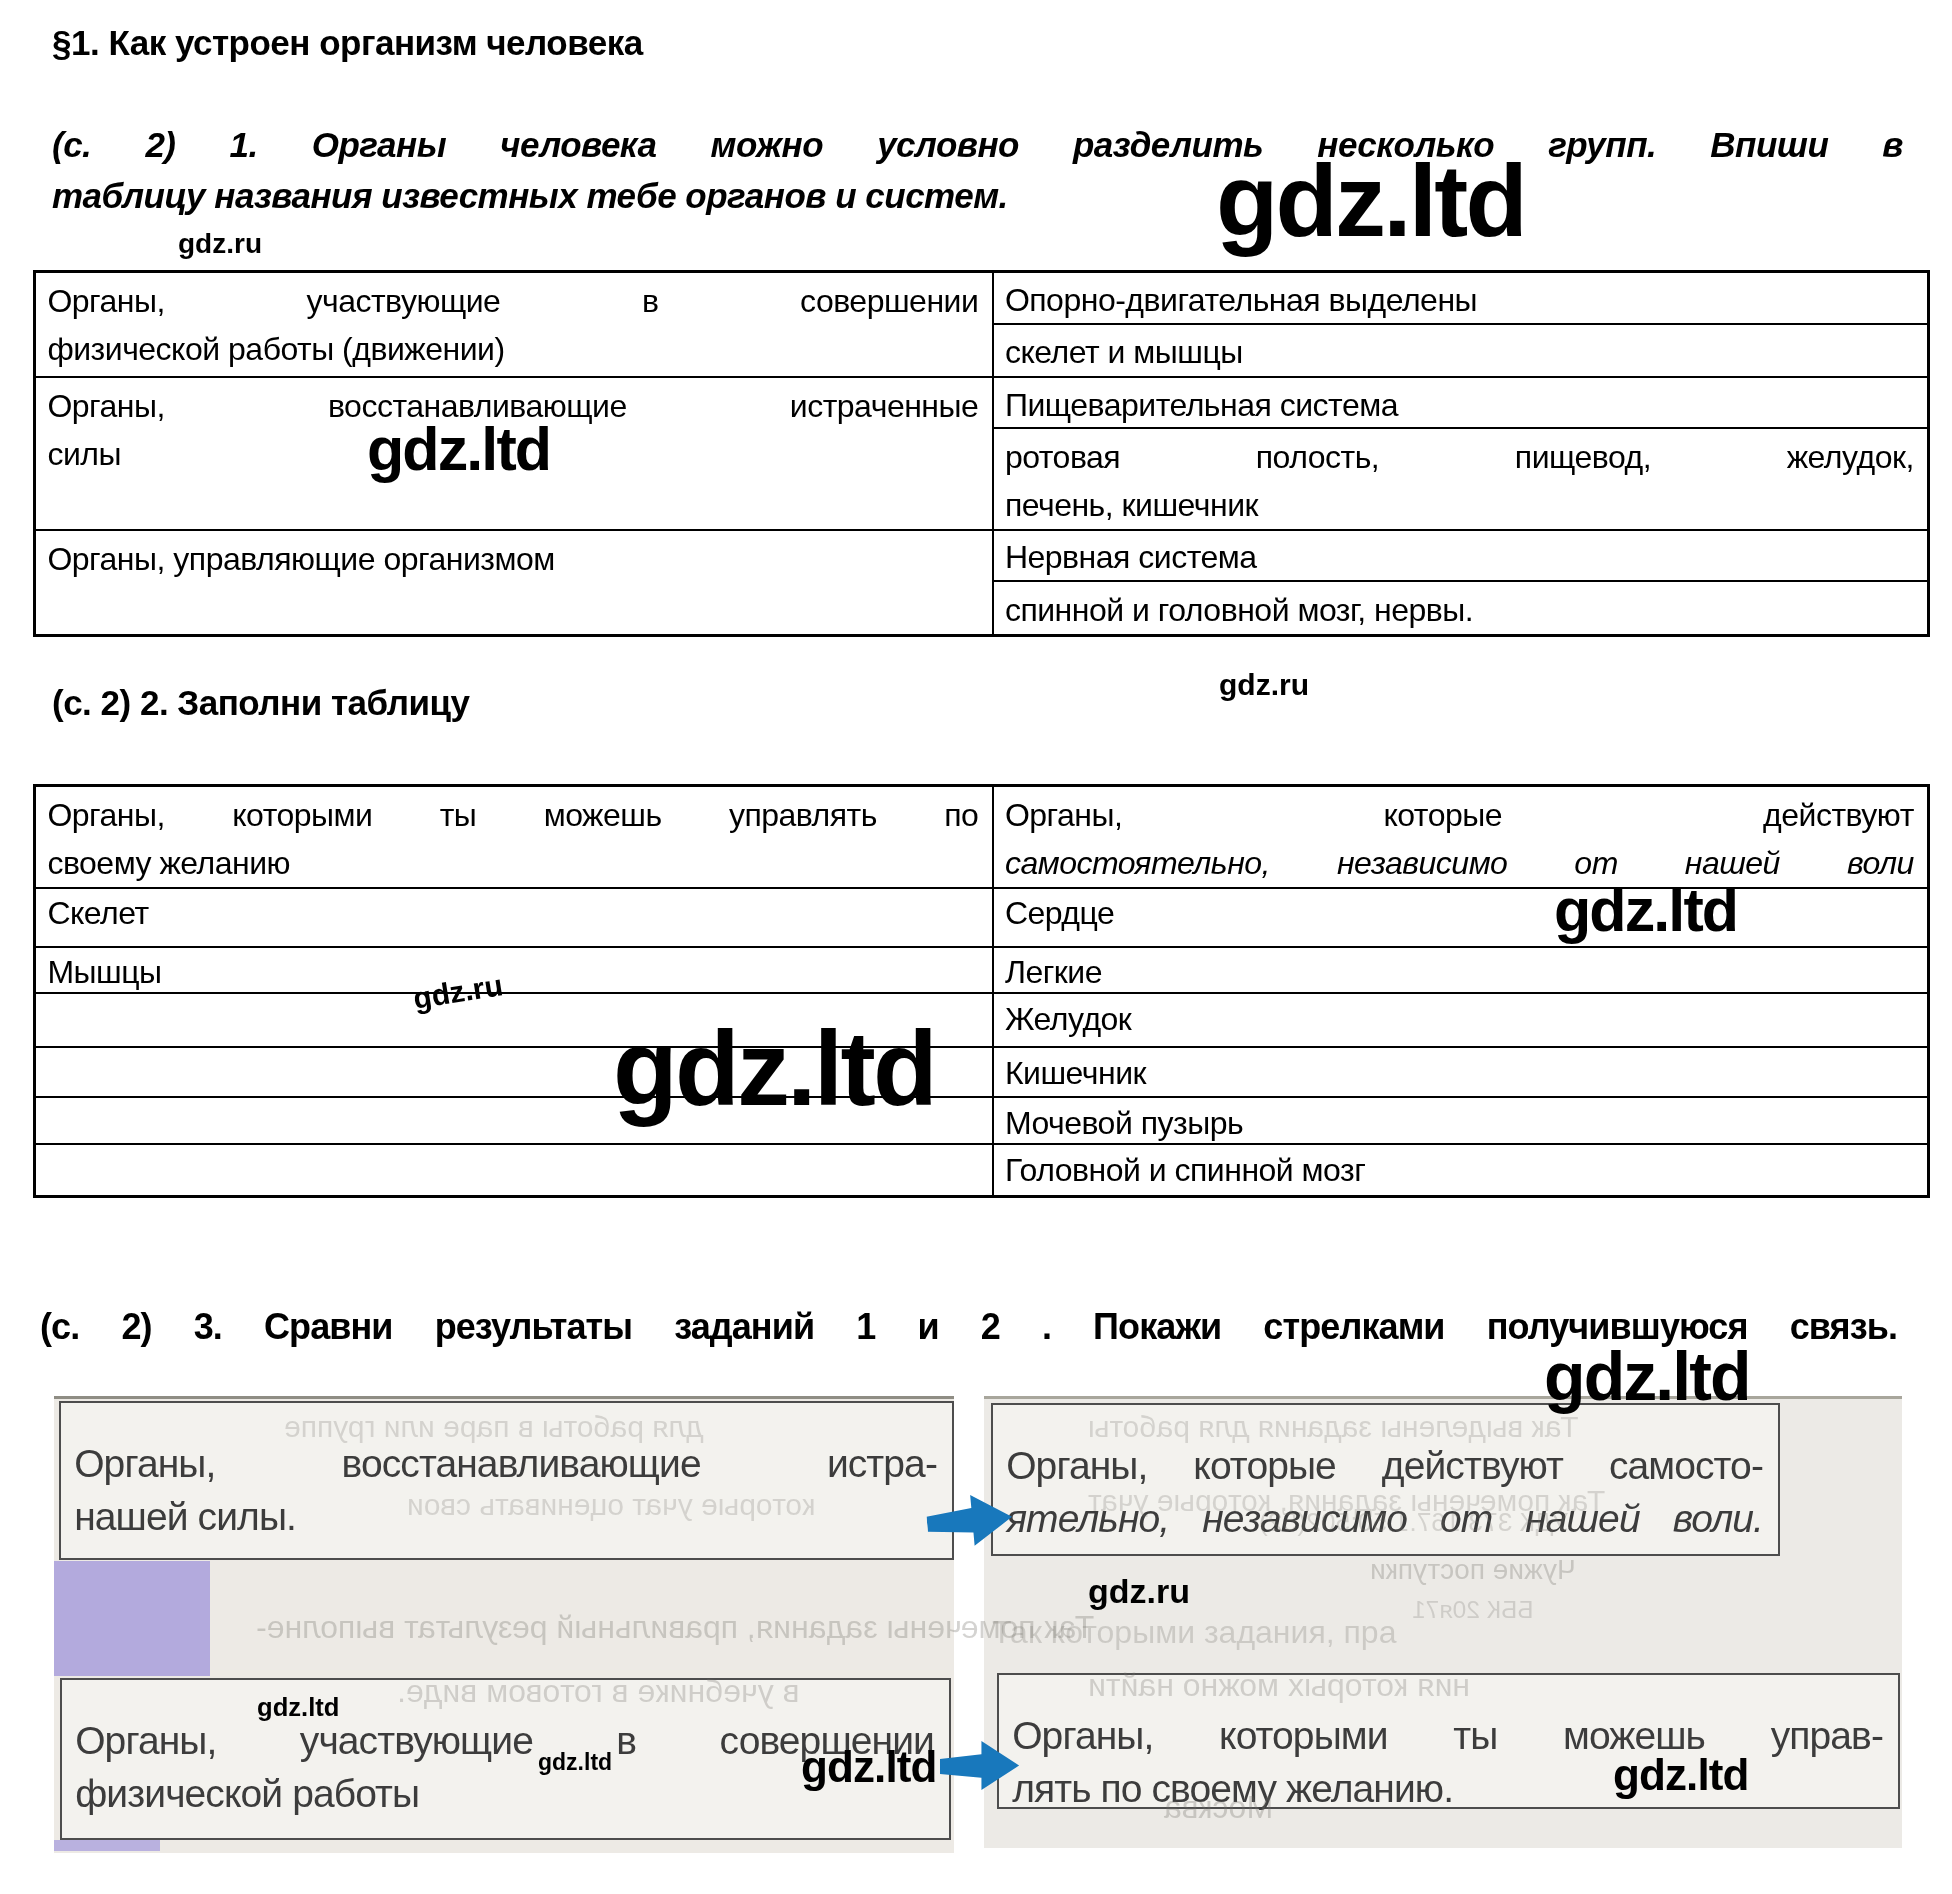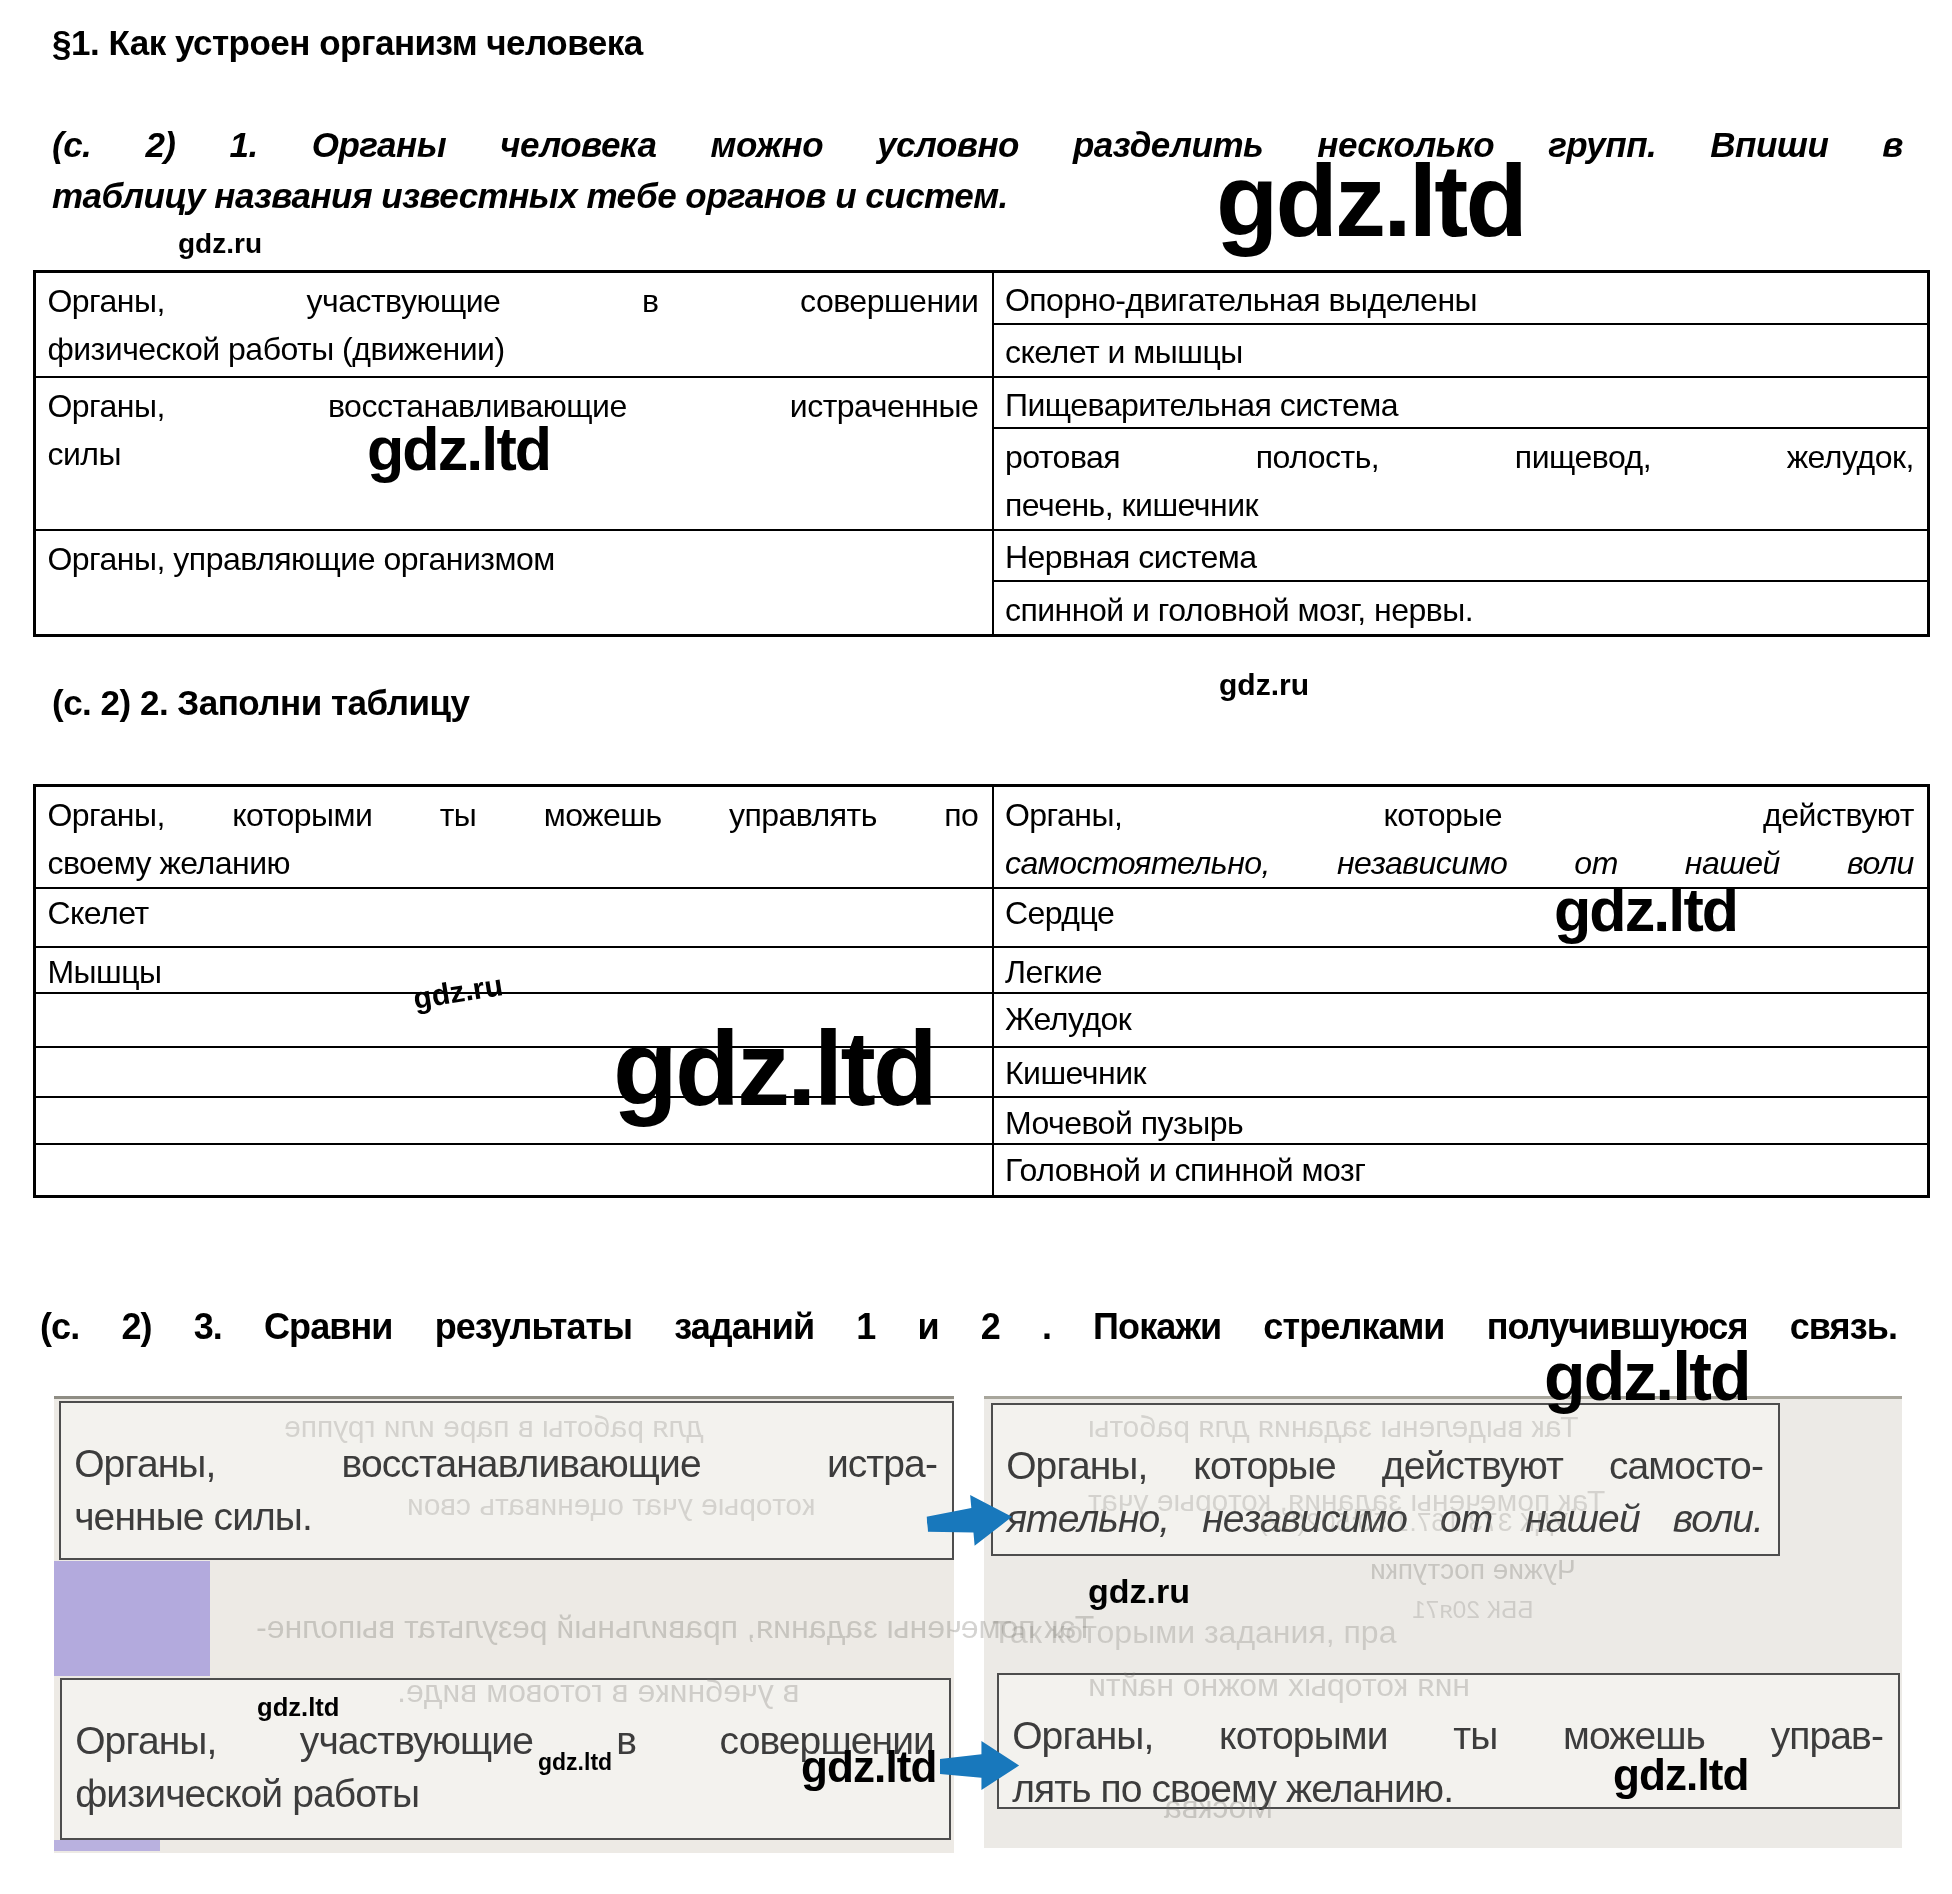--- a/index.html
+++ b/index.html
@@ -192,21 +192,21 @@
 </tbody>
   </table>
 
 <div class="abs" id="scan-left"></div>
 <div class="abs" id="scan-right"></div>
 <div class="abs" id="purple-rect"></div>
 <div class="abs" id="purple-rect2"></div>
 
 <div class="scanbox" id="box-top-left">
     <div class="tline">Органы, восстанавливающие истра-</div>
-    <div class="tline tline-last">ченные силы.</div>
+    <div class="tline tline-last">нашей силы.</div>
   </div>
 <div class="scanbox just-all" id="box-top-right">
     <div class="tline">Органы, которые действуют самосто-</div>
     <div class="tline tline-last">ятельно, независимо от нашей воли.</div>
   </div>
 <div class="scanbox" id="box-bottom-left">
     <div class="tline">Органы, участвующие в совершении</div>
     <div class="tline tline-last">физической работы</div>
   </div>
 <div class="scanbox" id="box-bottom-right">

